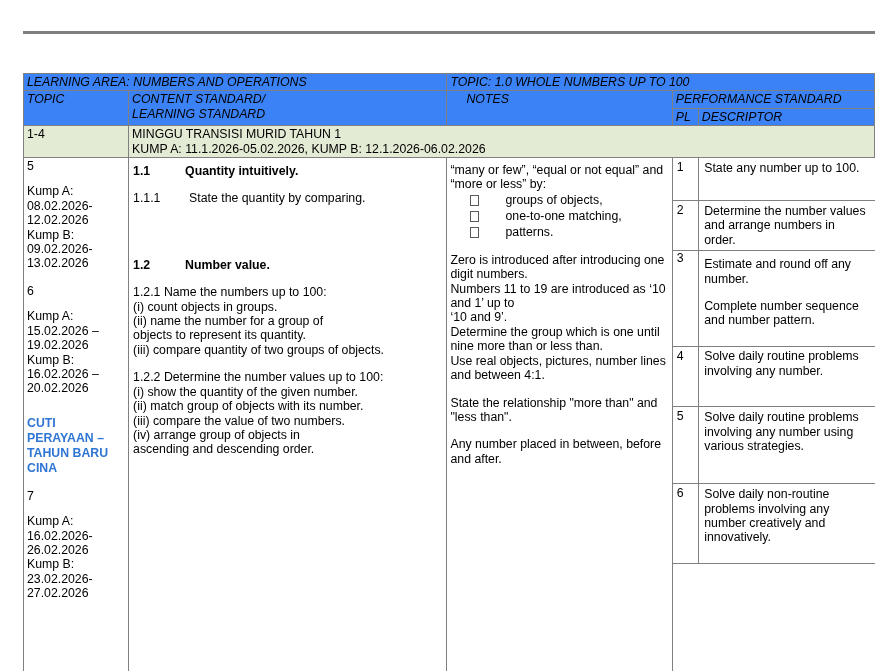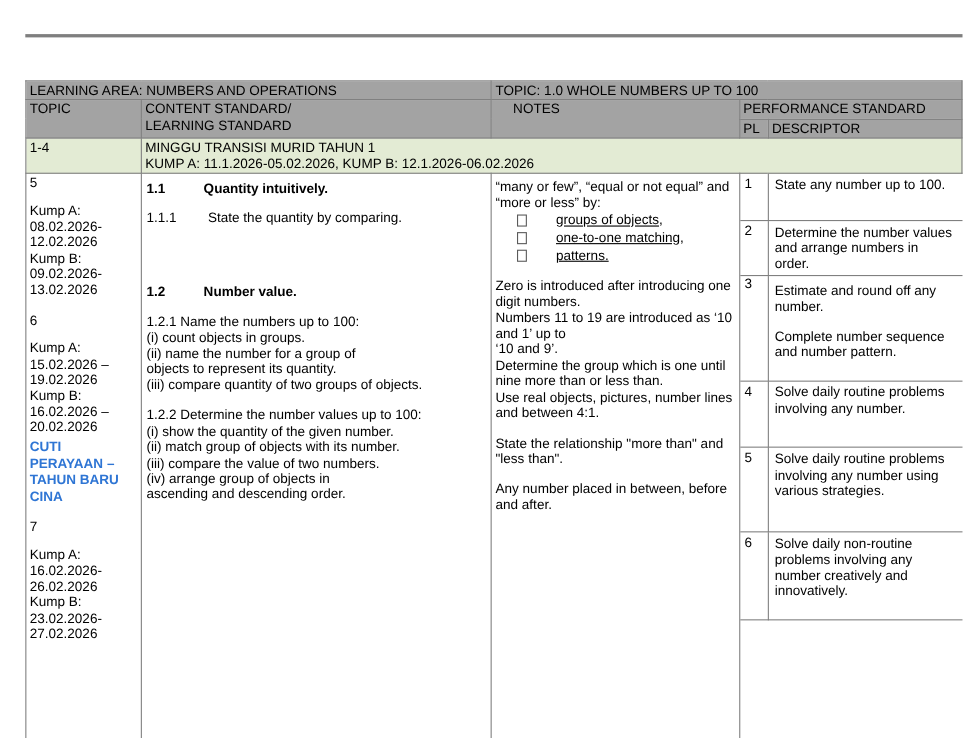--- a/index.html
+++ b/index.html
@@ -38,21 +38,21 @@
   .tbl{
     position:absolute;left:23px;top:73px;width:852px;
     border-collapse:collapse;table-layout:fixed;
   }
   .tbl td,.tbl th{
     border:1px solid #808080;
     vertical-align:top;padding:1px 3px;
     font-size:12.3px;line-height:14.4px;color:#000;
     font-weight:normal;text-align:left;
   }
-  .blue{background:#a3a3a3;}
+  .blue{background:#3b82f6;font-style:italic;}
   .green{background:#e3ebd4;margin-top:25px;}
 
   .hd{font-weight:bold;font-size:12.6px;}
   .ctr{text-align:center;}
   .mid{vertical-align:middle;}
 
   
   .c-week{width:105px;}
   .c-content{width:318px;}
   .c-notes{width:225px;}
@@ -71,21 +71,21 @@
   
   .cs-head{font-weight:bold;}
   .cs-head .no{display:inline-block;width:52px;}
   .lvl{padding-left:0;}
   .lvl .no{display:inline-block;width:56px;}
   .sp{height:13px;}
   .sp-lg{height:52px;}
 
   
   .bullets{margin:0;padding:0;list-style:none;}
-  .bullets li{display:flex;gap:0;padding-left:20px;line-height:16px;text-decoration:underline;}
+  .bullets li{display:flex;gap:0;padding-left:20px;line-height:16px;}
   .tofu{
     display:inline-block;width:7px;height:9px;
     border:1px solid #5a5a5a;margin-right:26px;margin-top:3px;flex:none;
   }
   .nblank{height:13px;}
 
   
   .trans{
     text-align:center;font-weight:bold;font-size:12.6px;line-height:17px;
     vertical-align:middle;padding:5px 0 6px 0;
@@ -151,21 +151,21 @@
           <div class="week-gap"></div>
 
           <div class="week-num">6</div>
           <div>Kump A:</div>
           <div>15.02.2026 –</div>
           <div>19.02.2026</div>
           <div>Kump B:</div>
           <div>16.02.2026 –</div>
           <div>20.02.2026</div>
 
-          <div class="cuti" style="margin-top:3px">
+          <div class="cuti" style="margin-top:20px">
             <div>CUTI PERAYAAN –</div>
             <div>TAHUN BARU CINA</div>
           </div>
 
           <div class="week-gap"></div>
 
           <div class="week-num">7</div>
           <div>Kump A:</div>
           <div>16.02.2026-</div>
           <div>26.02.2026</div>

